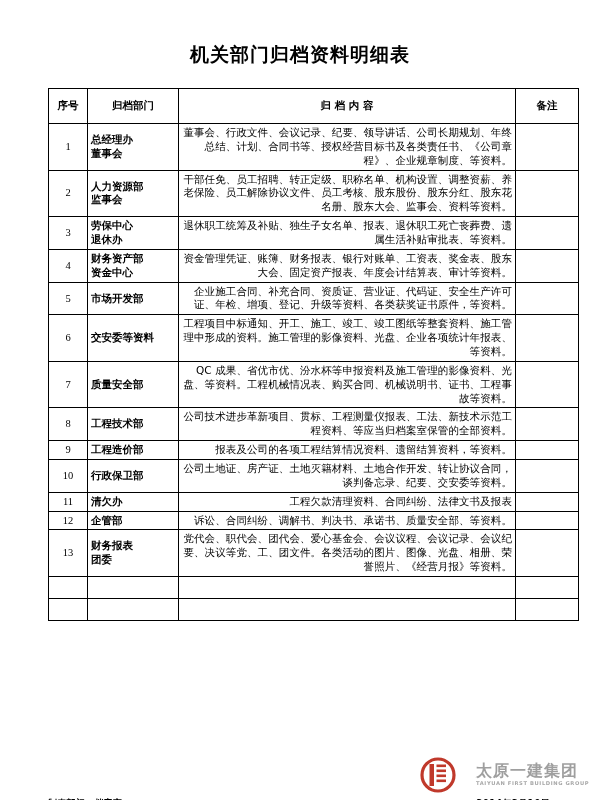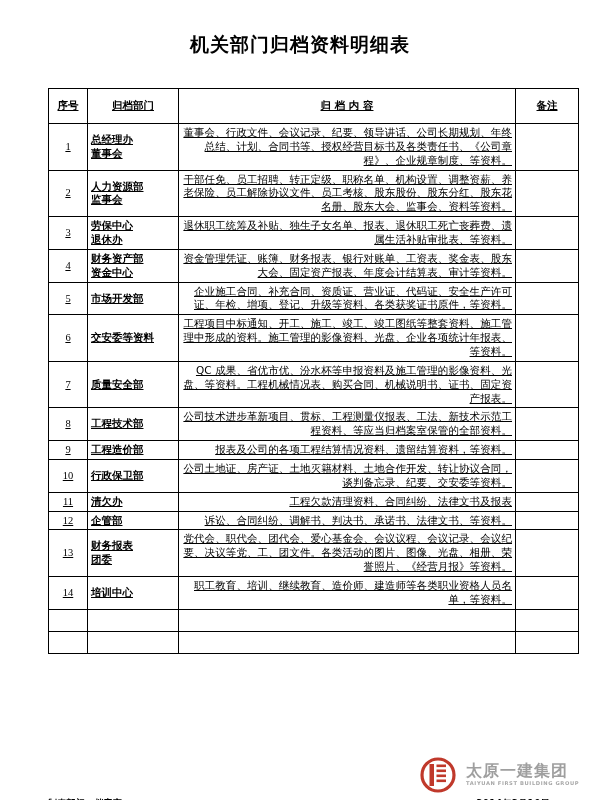--- a/index.html
+++ b/index.html
@@ -19,37 +19,36 @@
     position: relative;
     width: 600px;
     height: 800px;
     box-sizing: border-box;
   }
   .doc-title {
     text-align: center;
     font-size: 19px;
     font-weight: bold;
     letter-spacing: 1px;
-    padding-top: 34px;
+    padding-top: 44px;
     padding-bottom: 0;
     line-height: 1.1;
     font-family: "DejaVu Sans", "Liberation Sans", sans-serif;
   }
   .table-wrap {
     position: absolute;
     left: 48px;
     top: 88px;
     width: 504px;
   }
   table.archive {
     border-collapse: collapse;
     width: 504px;
     table-layout: fixed;
     border: 1.6px solid #000;
-    text-decoration: underline;
   }
   table.archive td, table.archive th {
     border: 1px solid #000;
     padding: 2px 3px;
     vertical-align: middle;
     font-size: 10.5px;
     line-height: 1.32;
   }
   thead th {
     font-weight: bold;
@@ -106,21 +105,21 @@
     align-items: center;
     pointer-events: none;
   }
   .wm-mark {
     position: relative;
     width: 40px;
     height: 40px;
     flex: 0 0 40px;
   }
   .wm-text {
-    margin-left: 8px;
+    margin-left: 18px;
     line-height: 1;
   }
   .wm-cn {
     font-size: 16px;
     font-weight: bold;
     color: #9a9a9a;
     letter-spacing: 1px;
     opacity: 0.95;
   }
   .wm-en {
@@ -185,21 +184,21 @@
           </tr>
           <tr>
             <td class="seq">6</td>
             <td class="dept">交安委等资料</td>
             <td class="content">工程项目中标通知、开工、施工、竣工、竣工图纸等整套资料、施工管理中形成的资料。施工管理的影像资料、光盘、企业各项统计年报表、等资料。</td>
             <td class="remark"></td>
           </tr>
           <tr>
             <td class="seq">7</td>
             <td class="dept">质量安全部</td>
-            <td class="content">QC 成果、省优市优、汾水杯等申报资料及施工管理的影像资料、光盘、等资料。工程机械情况表、购买合同、机械说明书、证书、固定资产报表。</td>
+            <td class="content">QC 成果、省优市优、汾水杯等申报资料及施工管理的影像资料、光盘、等资料。工程机械情况表、购买合同、机械说明书、证书、工程事故等资料。</td>
             <td class="remark"></td>
           </tr>
           <tr>
             <td class="seq">8</td>
             <td class="dept">工程技术部</td>
             <td class="content">公司技术进步革新项目、贯标、工程测量仪报表、工法、新技术示范工程资料、等应当归档案室保管的全部资料。</td>
             <td class="remark"></td>
           </tr>
           <tr>
             <td class="seq">9</td>
@@ -215,34 +214,28 @@
           </tr>
           <tr>
             <td class="seq">11</td>
             <td class="dept">清欠办</td>
             <td class="content">工程欠款清理资料、合同纠纷、法律文书及报表</td>
             <td class="remark"></td>
           </tr>
           <tr>
             <td class="seq">12</td>
             <td class="dept">企管部</td>
-            <td class="content">诉讼、合同纠纷、调解书、判决书、承诺书、法律文书、等资料。</td>
+            <td class="content">诉讼、合同纠纷、调解书、判决书、承诺书、质量安全部、等资料。</td>
             <td class="remark"></td>
           </tr>
           <tr>
             <td class="seq">13</td>
             <td class="dept">财务报表
 团委</td>
             <td class="content">党代会、职代会、团代会、爱心基金会、会议议程、会议记录、会议纪要、决议等党、工、团文件。各类活动的图片、图像、光盘、相册、荣誉照片、《经营月报》等资料。</td>
-            <td class="remark"></td>
-          </tr>
-          <tr>
-            <td class="seq">14</td>
-            <td class="dept">培训中心</td>
-            <td class="content">职工教育、培训、继续教育、造价师、建造师等各类职业资格人员名单，等资料。</td>
             <td class="remark"></td>
           </tr>
           <tr class="empty">
             <td class="seq"></td>
             <td class="dept"></td>
             <td class="content"></td>
             <td class="remark"></td>
           </tr>
           <tr class="empty">
             <td class="seq"></td>

